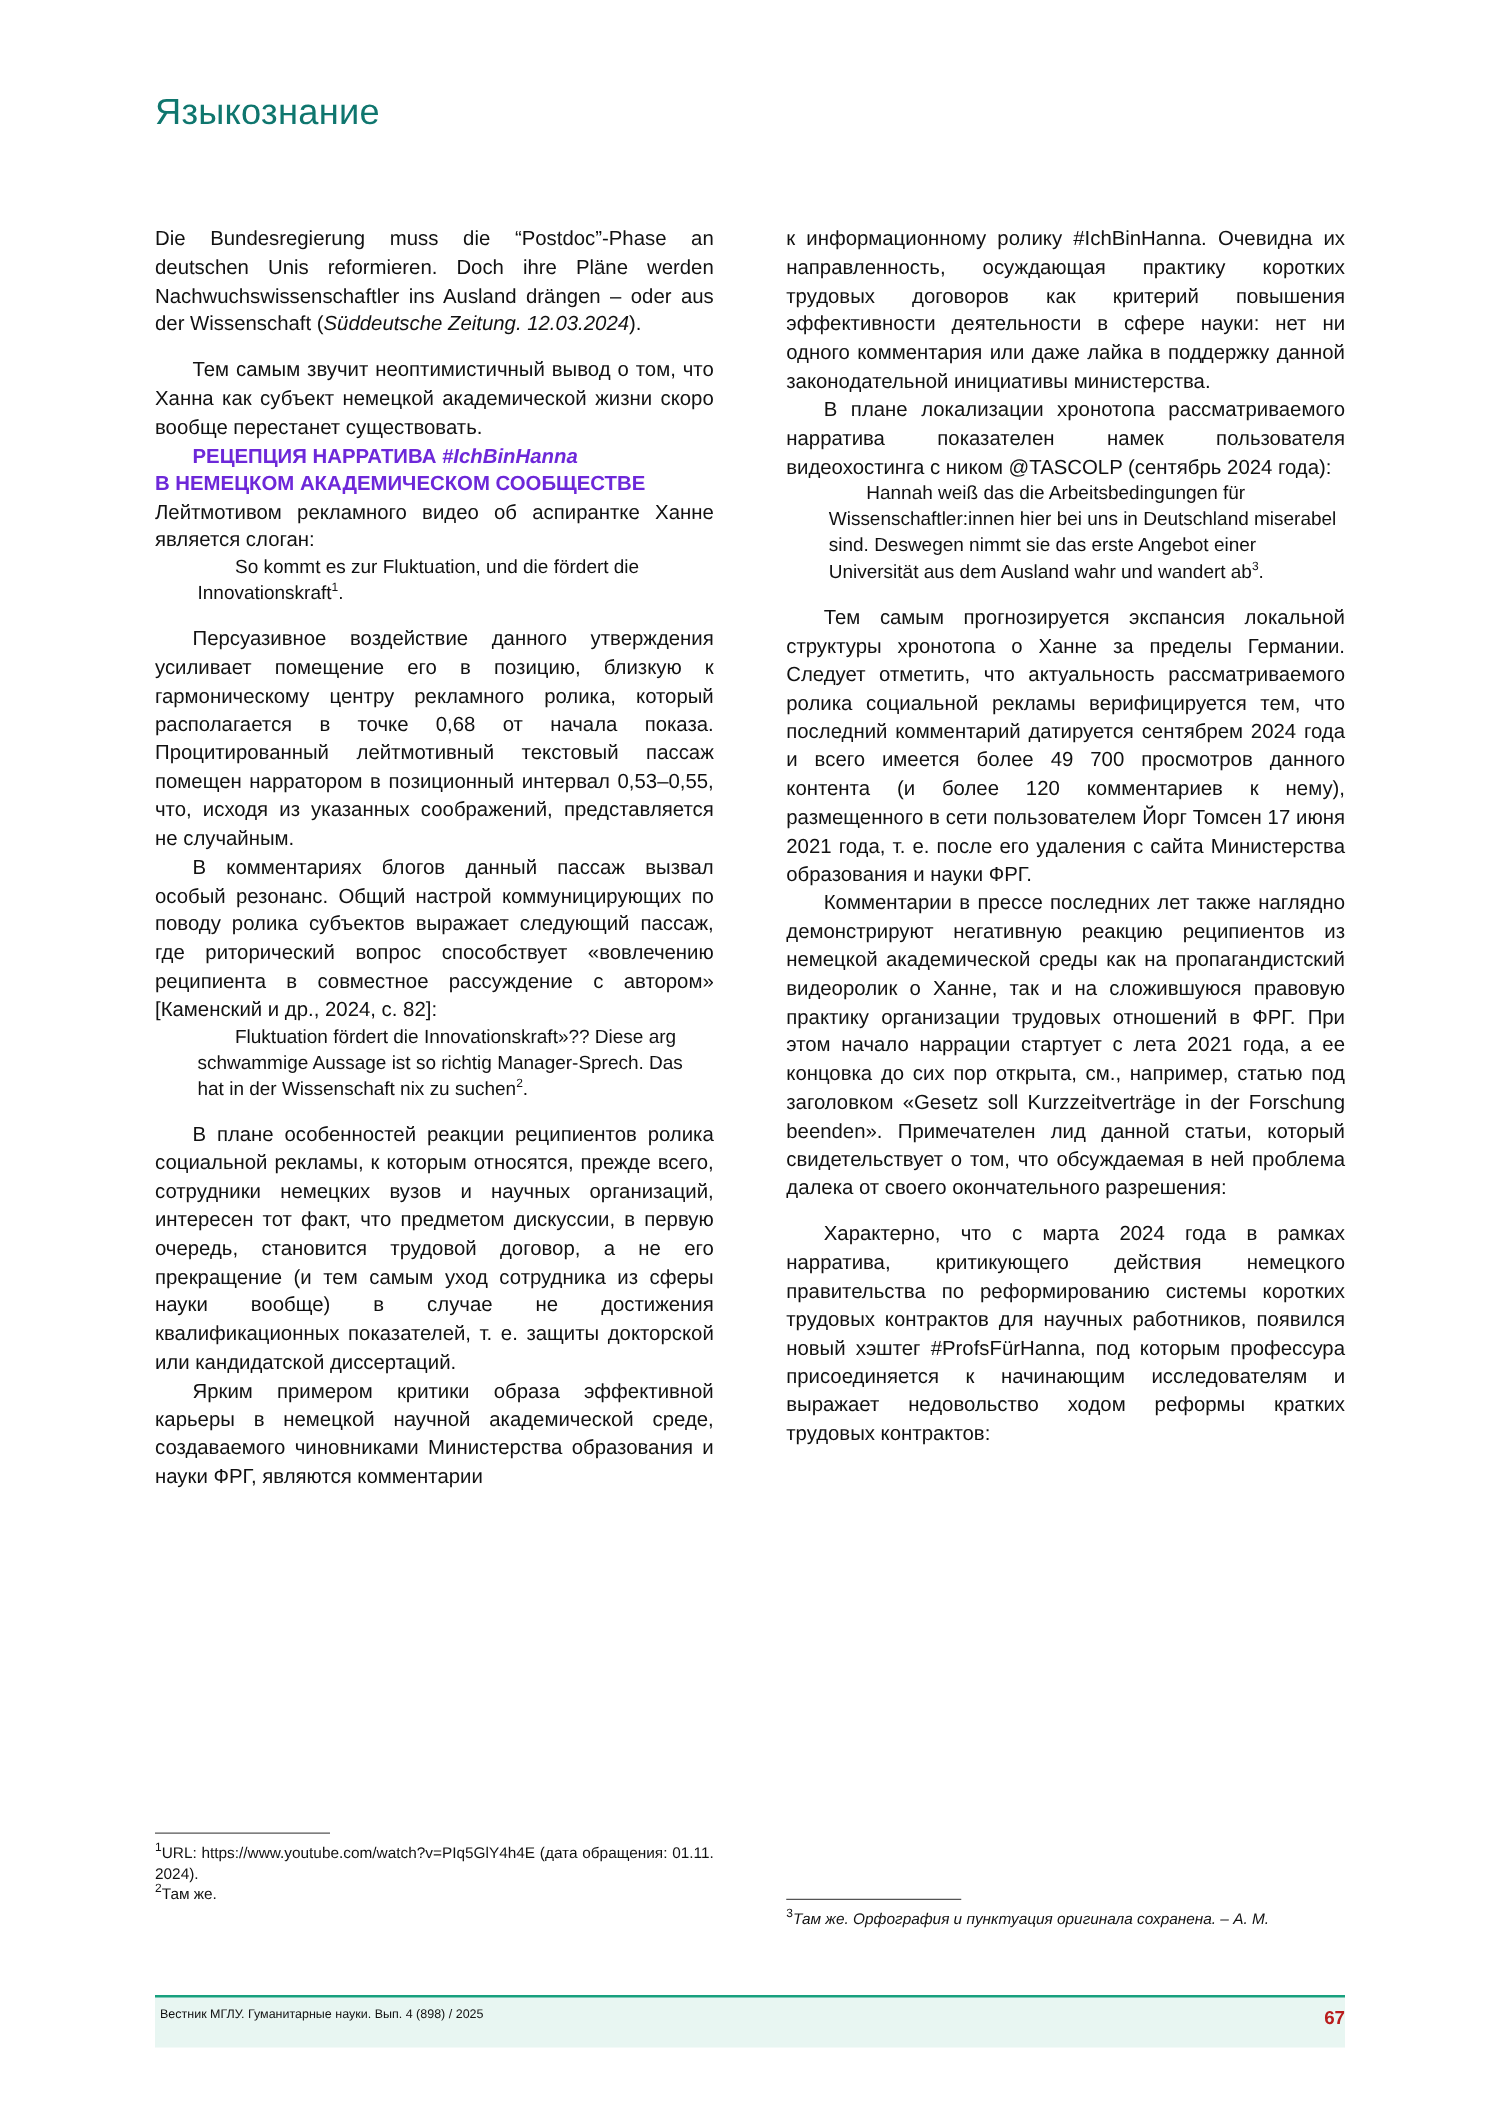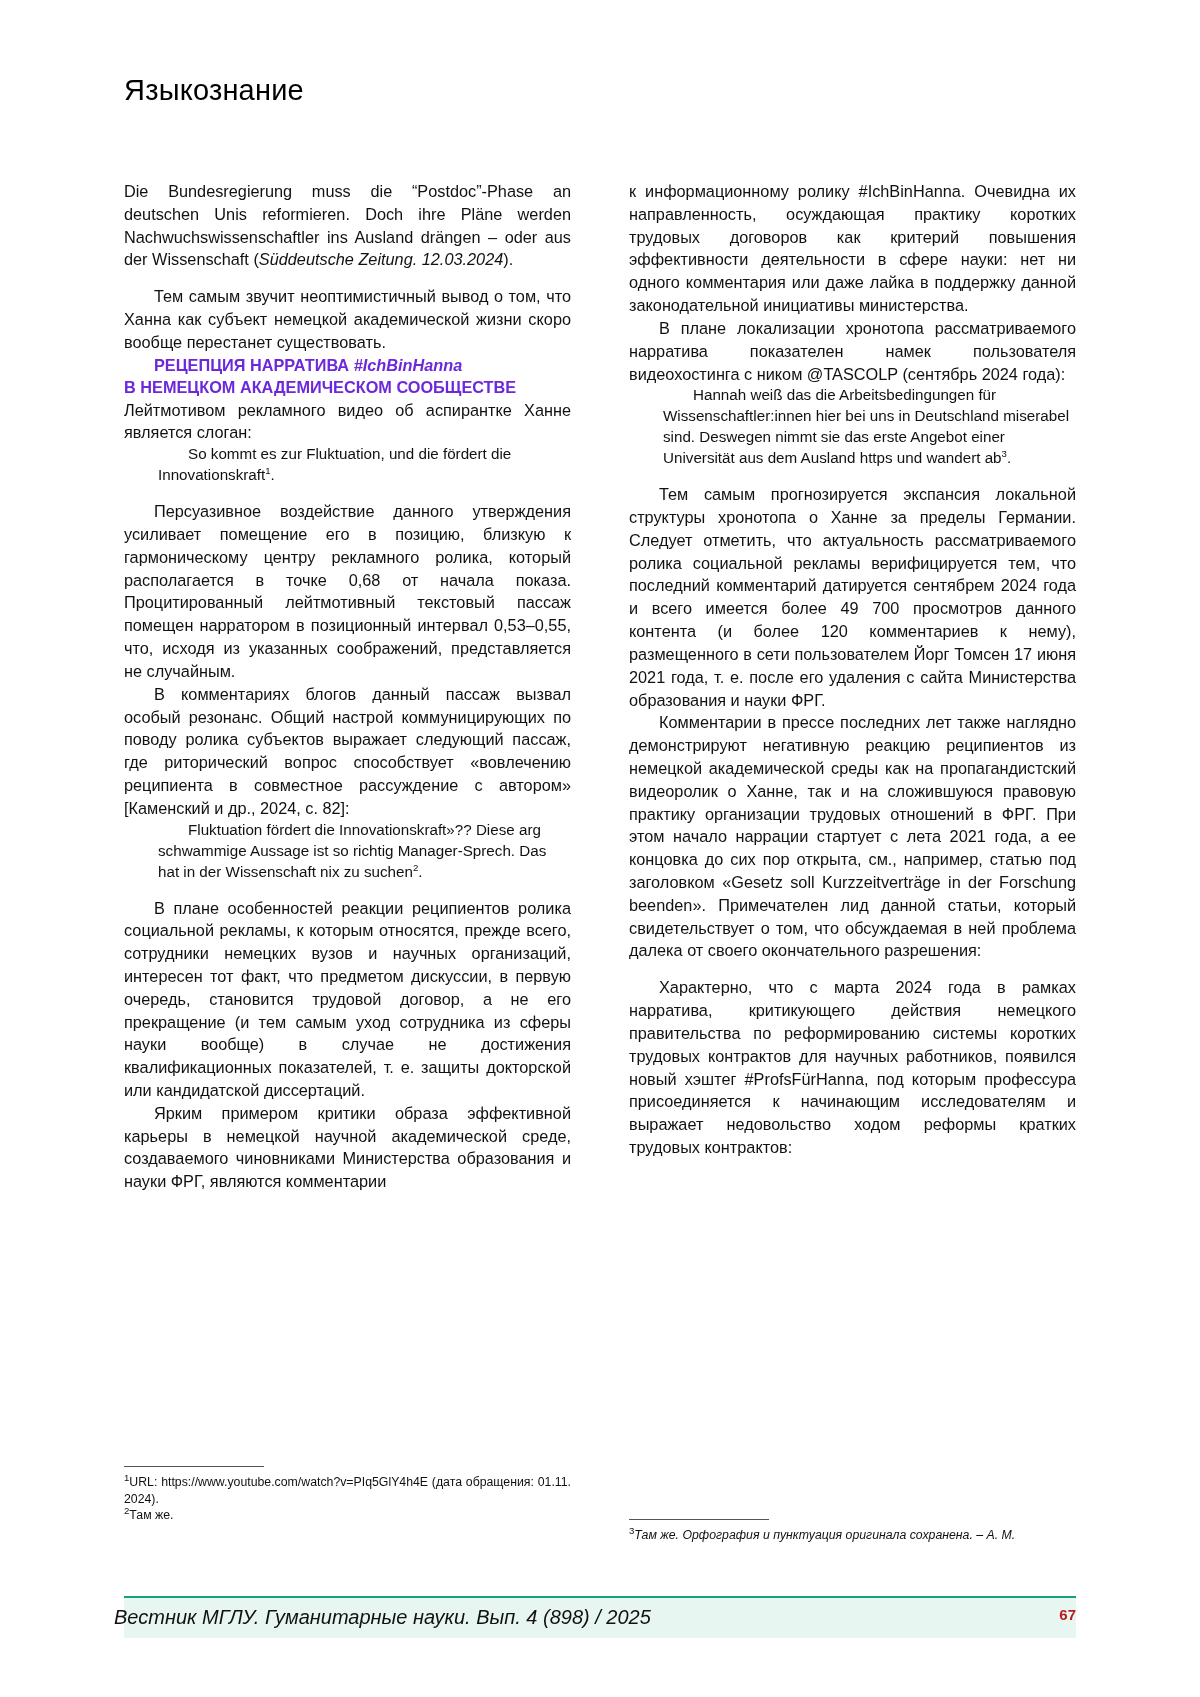--- a/index.html
+++ b/index.html
@@ -19,21 +19,21 @@
     position: absolute;
     left: 0; top: 0;
     width: 1200px;
     height: 1697px;
   }
   .header-title {
     position: absolute;
     left: 124px;
     top: 74px;
     font-size: 29px;
-    color: #000000;
+    color: #0f766e;
     letter-spacing: 0.2px;
   }
   .columns {
     position: absolute;
     left: 124px;
     top: 180px;
     width: 952px;
     display: flex;
     gap: 58px;
   }
@@ -114,24 +114,23 @@
   .footer-rule-top {
     position: absolute;
     left: 124px;
     top: 1596px;
     width: 952px;
     height: 2px;
     background: #17a07e;
   }
   .footer-text {
     position: absolute;
-    left: 114px;
+    left: 128px;
     top: 1606px;
-    font-size: 20px;
-    font-style: italic;
+    font-size: 10px;
     color: #111;
   }
   .footer-page {
     position: absolute;
     left: 1040px;
     top: 1606px;
     width: 36px;
     text-align: right;
     font-size: 15px;
     font-weight: bold;
@@ -170,21 +169,21 @@
       <p>Ярким примером критики образа эффективной карьеры в немецкой научной академической среде, создаваемого чиновниками Министерства образования и науки ФРГ, являются комментарии</p>
 
     </div>
 
     <div class="col">
 
       <p class="noindent">к информационному ролику #IchBinHanna. Очевидна их направленность, осуждающая практику коротких трудовых договоров как критерий повышения эффективности деятельности в сфере науки: нет ни одного комментария или даже лайка в поддержку данной законодательной инициативы министерства.</p>
 
       <p>В плане локализации хронотопа рассматриваемого нарратива показателен намек пользователя видеохостинга с ником @TASCOLP (сентябрь 2024 года):</p>
 
-      <p class="quote"><span>Hannah weiß das die Arbeitsbedingungen für Wissenschaftler:innen hier bei uns in Deutschland miserabel sind. Deswegen nimmt sie das erste Angebot einer Universität aus dem Ausland https und wandert ab</span><sup>3</sup><span>.</span></p>
+      <p class="quote"><span>Hannah weiß das die Arbeitsbedingungen für Wissenschaftler:innen hier bei uns in Deutschland miserabel sind. Deswegen nimmt sie das erste Angebot einer Universität aus dem Ausland wahr und wandert ab</span><sup>3</sup><span>.</span></p>
 
       <p class="gap">Тем самым прогнозируется экспансия локальной структуры хронотопа о Ханне за пределы Германии. Следует отметить, что актуальность рассматриваемого ролика социальной рекламы верифицируется тем, что последний комментарий датируется сентябрем 2024 года и всего имеется более 49 700 просмотров данного контента (и более 120 комментариев к нему), размещенного в сети пользователем Йорг Томсен 17 июня 2021 года, т. е. после его удаления с сайта Министерства образования и науки ФРГ.</p>
 
       <p>Комментарии в прессе последних лет также наглядно демонстрируют негативную реакцию реципиентов из немецкой академической среды как на пропагандистский видеоролик о Ханне, так и на сложившуюся правовую практику организации трудовых отношений в ФРГ. При этом начало наррации стартует с лета 2021 года, а ее концовка до сих пор открыта, см., например, статью под заголовком «Gesetz soll Kurzzeitverträge in der Forschung beenden». Примечателен лид данной статьи, который свидетельствует о том, что обсуждаемая в ней проблема далека от своего окончательного разрешения:</p>
 
 
       <p class="gap">Характерно, что с марта 2024 года в рамках нарратива, критикующего действия немецкого правительства по реформированию системы коротких трудовых контрактов для научных работников, появился новый хэштег #ProfsFürHanna, под которым профессура присоединяется к начинающим исследователям и выражает недовольство ходом реформы кратких трудовых контрактов:</p>
 
     </div>
   </div>

